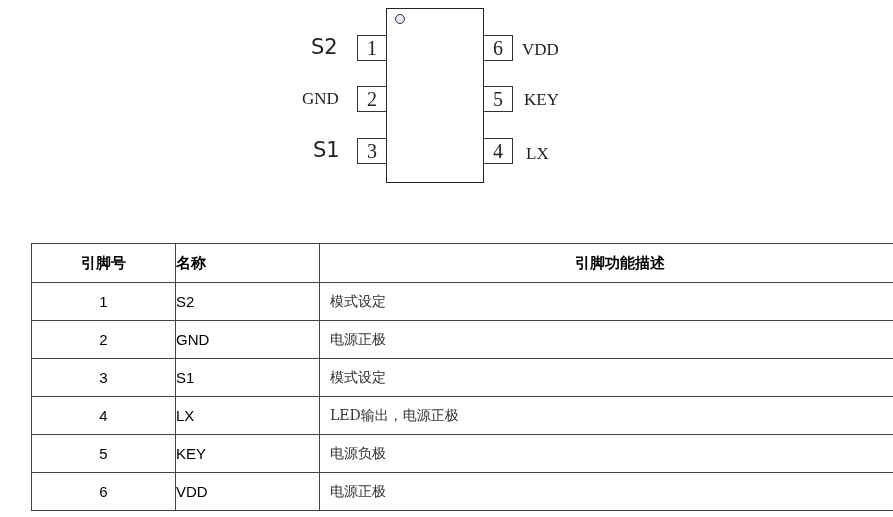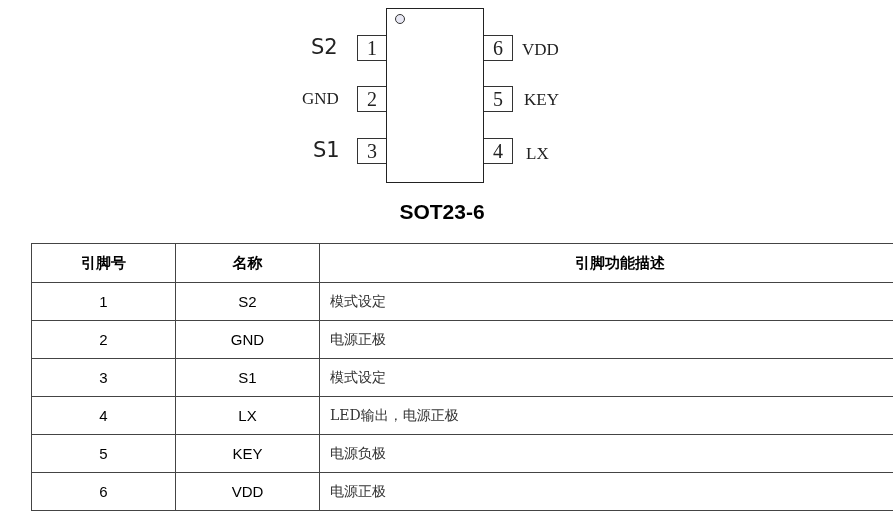--- a/index.html
+++ b/index.html
@@ -19,21 +19,21 @@
   .pin-label { position: absolute; font-size: 18px; color: #222; line-height: 1; }
   .pin-label.serif { font-family: "Liberation Serif", "DejaVu Serif", serif; font-size: 17px; }
   .pin-label.sans { font-family: "DejaVu Sans", sans-serif; font-size: 21px; }
   .pkg-title { position: absolute; left: 390px; top: 200px; width: 104px; text-align: center;
                font-weight: bold; font-size: 21px; }
   table.pins { position: absolute; left: 31px; top: 243px; width: 890px;
                border-collapse: collapse; font-size: 15px; }
   table.pins td, table.pins th { border: 1.3px solid #444; height: 37px; padding: 0; }
   table.pins th { font-weight: bold; font-size: 15px; height: 38px; }
   table.pins th.c1, table.pins td.c1 { width: 143px; text-align: center; }
-  table.pins th.c2, table.pins td.c2 { width: 143px; text-align: center; }
+  table.pins th.c2, table.pins td.c2 { width: 143px; text-align: left; }
   table.pins td.c3 { text-align: left; padding-left: 10px; color: #333;
                      font-family: "DejaVu Serif", "Liberation Serif", serif; font-size: 14px; }
 </style>
 </head>
 <body>
 
 <div class="diagram">
   <div class="chip">
     <div class="pin1-dot"></div>
   </div>
@@ -47,21 +47,20 @@
   <div class="pin-label sans" style="left:313px; top:140px;">S1</div>
 
   <div class="pin right" style="top:35px;">6</div>
   <div class="pin right" style="top:86px;">5</div>
   <div class="pin right" style="top:138px;">4</div>
 
   <div class="pin-label serif" style="left:522px; top:41px;">VDD</div>
   <div class="pin-label serif" style="left:524px; top:91px;">KEY</div>
   <div class="pin-label serif" style="left:526px; top:145px;">LX</div>
 
-  <div class="pkg-title">SOT23-6</div>
 </div>
 
 <table class="pins">
   <thead>
     <tr>
       <th class="c1">引脚号</th>
       <th class="c2">名称</th>
       <th class="c3">引脚功能描述</th>
     </tr>
   </thead>

